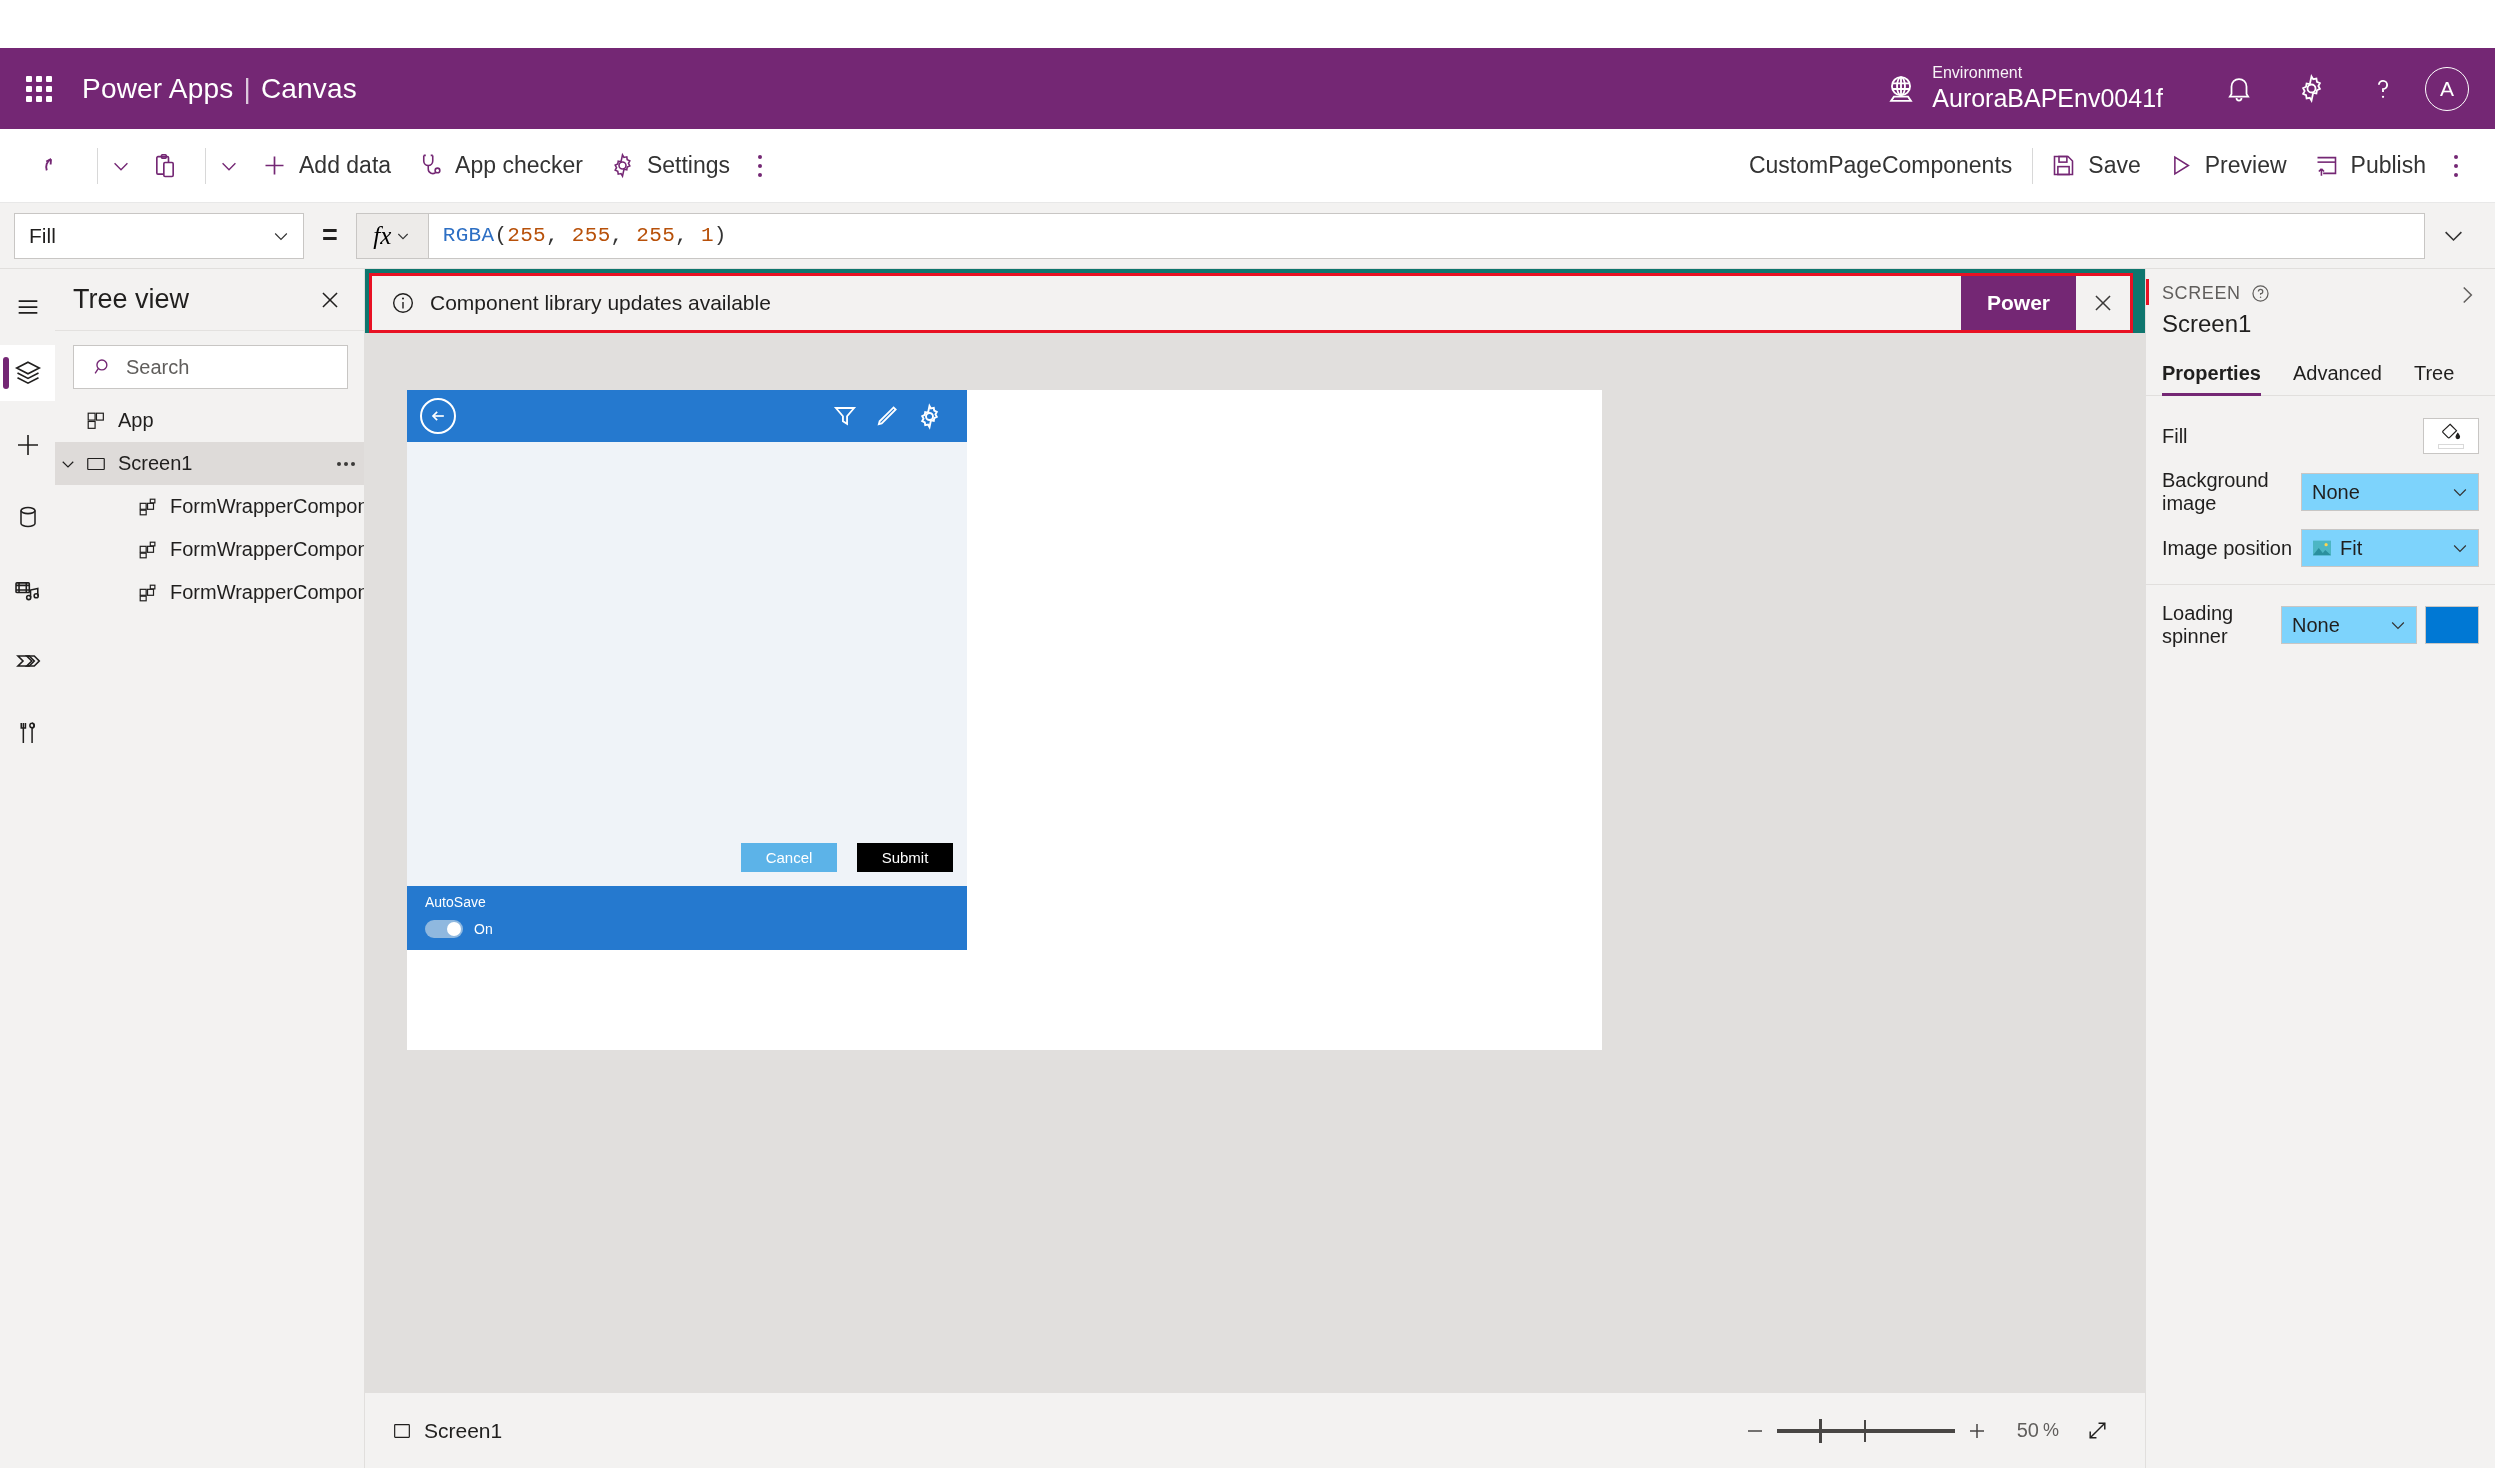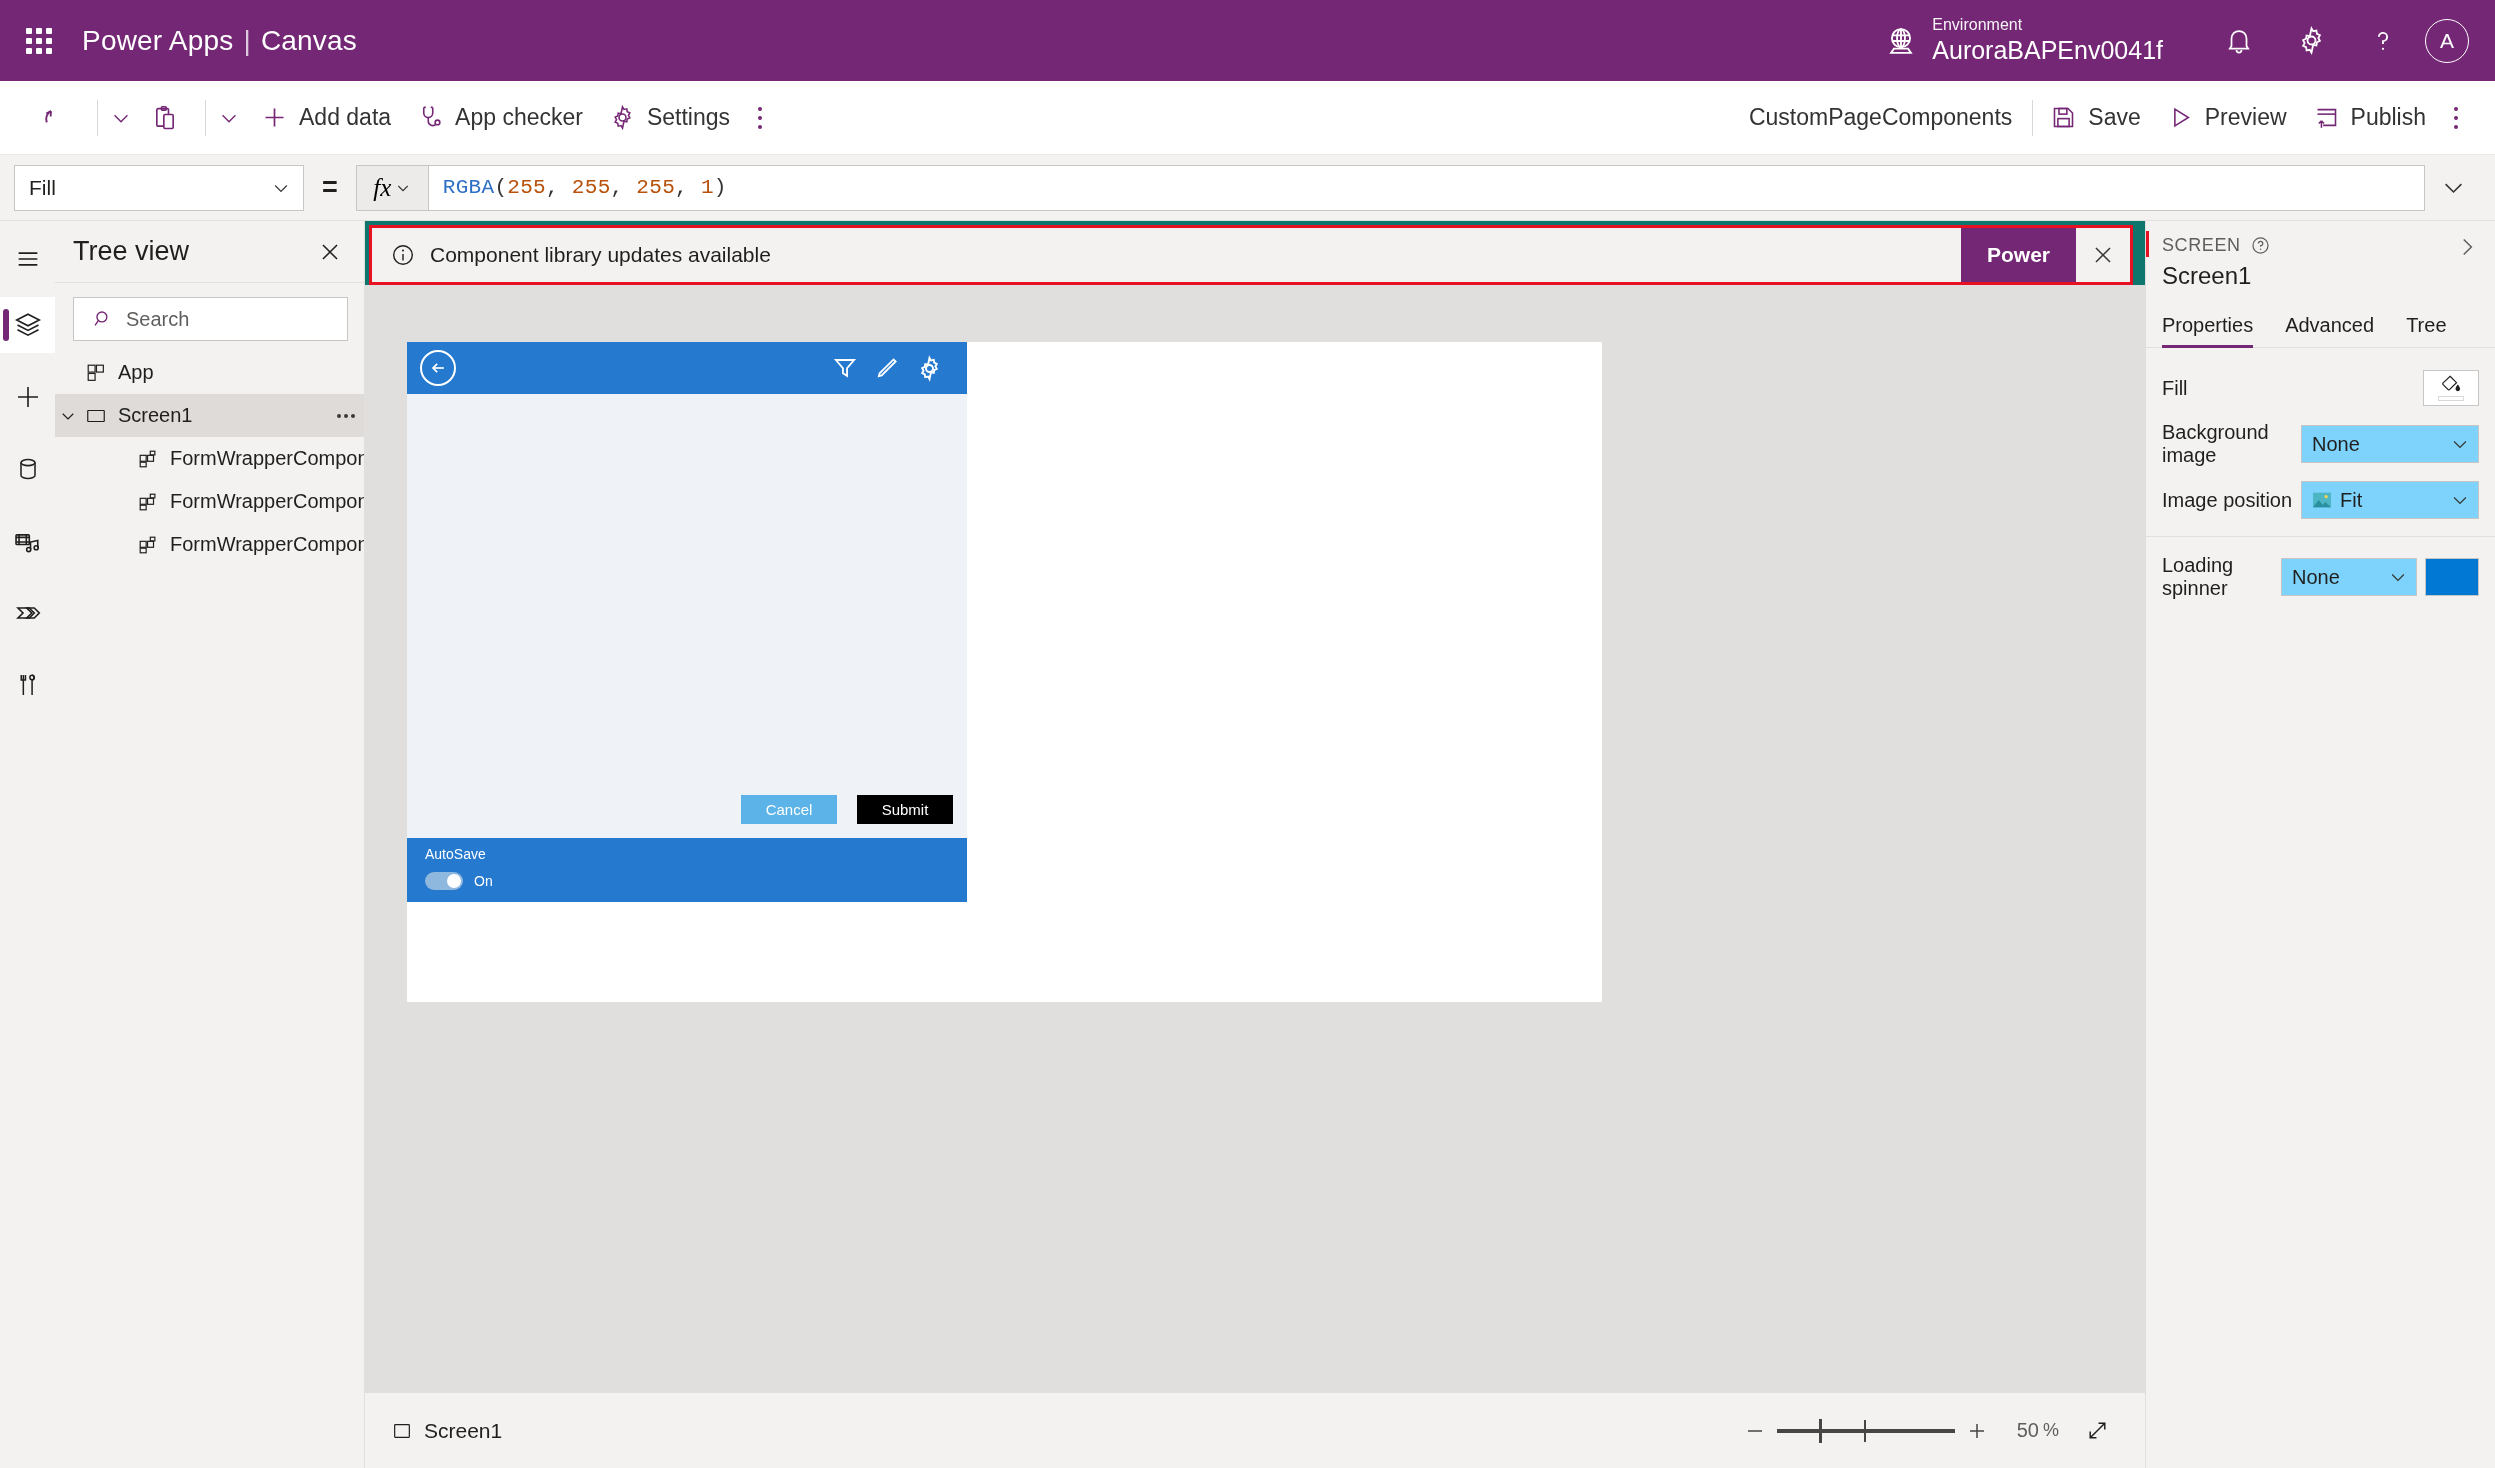--- a/index.html
+++ b/index.html
@@ -6,21 +6,21 @@
   html, body {
     width: 2495px; height: 1468px;
     font-family: "Liberation Sans", sans-serif;
     background: #ffffff; overflow: hidden;
   }
   body { display: flex; flex-direction: column; }
 
   
   .app-header {
     height: 81px; background: #742774; color: #fff;
-    display: flex; align-items: center; flex: 0 0 81px;
+    display: flex; align-items: center; flex: 0 0 81px; margin-top: 48px;
   }
   .waffle { width: 34px; height: 34px; margin-left: 22px; margin-right: 26px;
     display: grid; grid-template-columns: repeat(3,1fr); grid-template-rows: repeat(3,1fr);
     gap: 4px; padding: 4px; cursor: pointer; }
   .waffle i { background: #fff; border-radius: 1px; display:block; }
   .brand { font-size: 28px; letter-spacing: .2px; white-space: nowrap; }
   .brand .sep { opacity: .75; margin: 0 10px; font-weight: 300; }
   .hdr-spacer { flex: 1; }
   .env-block { display: flex; align-items: center; margin-right: 40px; }
   .env-globe { width: 34px; height: 34px; margin-right: 14px; }
@@ -198,21 +198,21 @@
   .pp-kicker { display: flex; align-items: center; }
   .pp-kicker .kl { font-size: 18px; color: #605e5c; letter-spacing: .6px; margin-right: 9px; }
   .pp-help { cursor: pointer; display:flex; }
   .pp-collapse { position: absolute; right: 10px; top: 8px; width: 36px; height: 36px;
     display: flex; align-items: center; justify-content: center; cursor: pointer; }
   .pp-name { font-size: 24px; color: #201f1e; margin-top: 6px; }
   .pp-tabs { display: flex; padding: 0 16px; margin-top: 16px;
     border-bottom: 1px solid #e1dfdd; }
   .pp-tab { font-size: 20px; color: #201f1e; padding: 8px 0 10px 0; margin-right: 32px;
     cursor: pointer; position: relative; }
-  .pp-tab.active { font-weight: normal; }
+  .pp-tab.active { font-weight: bold; }
   .pp-tab.active::after { content: ""; position: absolute; left: 0; right: 0; bottom: -1px;
     height: 3px; background: #742774; }
   .pp-group { padding: 16px 16px 12px 16px; }
   .pp-group + .pp-group { border-top: 1px solid #e1dfdd; }
   .pp-row { display: flex; align-items: center; min-height: 48px; }
   .pp-row + .pp-row { margin-top: 8px; }
   .pp-label { flex: 1; font-size: 20px; color: #201f1e; }
   .pp-fill-btn { width: 56px; height: 36px; background: #fff; border: 1px solid #c8c6c4;
     display: flex; flex-direction: column; align-items: center; justify-content: center;
     cursor: pointer; padding-bottom: 3px; }

